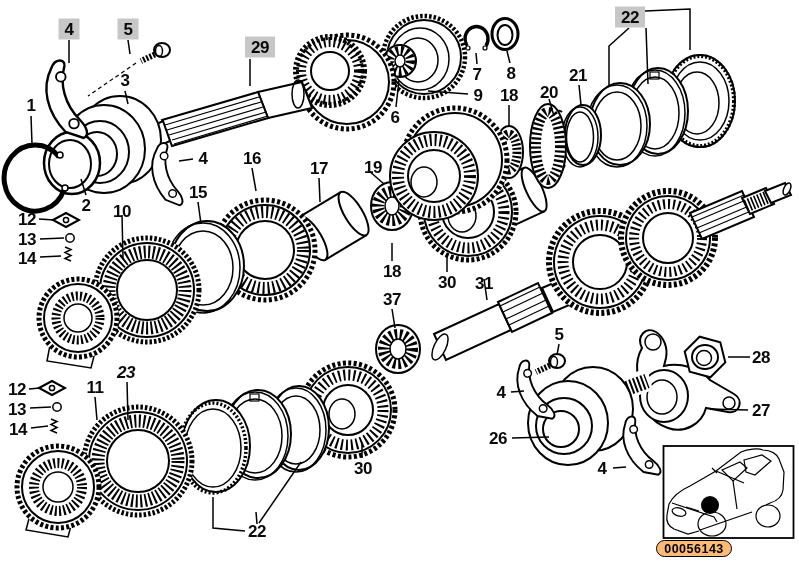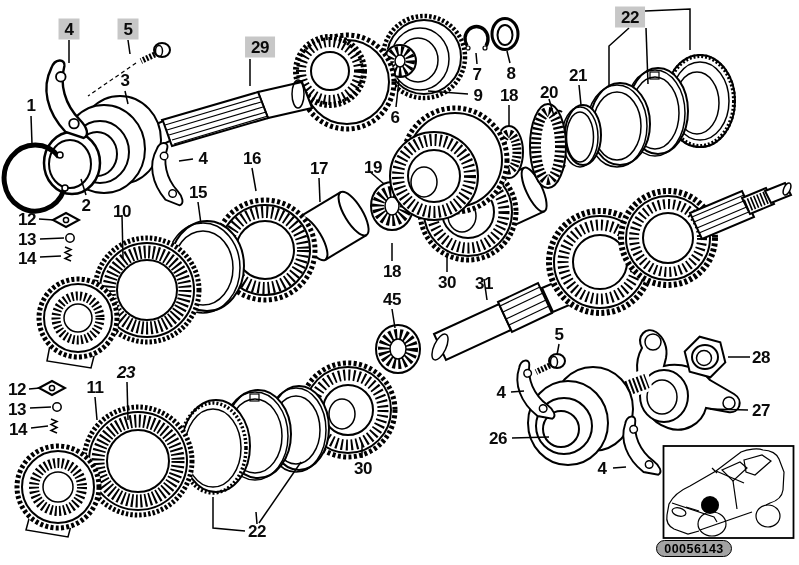--- a/index.html
+++ b/index.html
@@ -16,21 +16,21 @@
   .wn{fill:#fff;stroke:none;}
   .ld{fill:none;stroke:#000;stroke-width:1.5;}
   
   #label-layer{position:absolute;left:0;top:0;width:799px;height:565px;pointer-events:none;}
   .plabel{position:absolute;transform:translate(-50%,-50%);font-weight:700;font-size:17px;
           line-height:1;color:#0a0a0a;padding:2px 3px;pointer-events:auto;cursor:pointer;
           letter-spacing:-0.5px;}
   .plabel.hl{background:var(--hl,#c7c7c7);padding:2px 6px;}
   .badge{position:absolute;left:656px;top:540px;width:74px;height:15px;border:1.8px solid #000;
          border-radius:9px;font-weight:700;font-size:12.5px;letter-spacing:0.5px;color:#000;
-         display:flex;align-items:center;justify-content:center;background:#a3a3a3;}
+         display:flex;align-items:center;justify-content:center;background:#fdba74;}
 </style>
 </head>
 <body>
 
 <div class="stage">
 
 <svg width="799" height="565" viewBox="0 0 799 565">
   <defs>
     <g id="bracket-shape">
       <path class="wf" d="M 1,2 C -7,18 -3,38 13,55 L 28,60 C 33,58 31,51 25,45 C 12,32 8,15 12,0 C 13,-6 4,-7 1,2 Z"></path>
@@ -417,21 +417,21 @@
       <div class="plabel" style="left: 27px; top: 219px;">12</div>
       <div class="plabel" style="left: 27px; top: 239px;">13</div>
       <div class="plabel" style="left: 27px; top: 258px;">14</div>
       <div class="plabel" style="left: 122px; top: 211px;">10</div>
       <div class="plabel" style="left: 203px; top: 158px;">4</div>
       <div class="plabel" style="left: 198px; top: 192px;">15</div>
       <div class="plabel" style="left: 252px; top: 158px;">16</div>
       <div class="plabel" style="left: 319px; top: 168px;">17</div>
       <div class="plabel" style="left: 357px; top: 167px; margin-left: 16px;">19</div>
       <div class="plabel" style="left: 392px; top: 271px;">18</div>
-      <div class="plabel" style="left: 392px; top: 299px;">45</div>
+      <div class="plabel" style="left: 392px; top: 299px;">37</div>
       <div class="plabel" style="left: 447px; top: 282px;">30</div>
       <div class="plabel" style="left: 484px; top: 283px;">31</div>
       <div class="plabel" style="left: 17px; top: 389px;">12</div>
       <div class="plabel" style="left: 17px; top: 409px;">13</div>
       <div class="plabel" style="left: 18px; top: 429px;">14</div>
       <div class="plabel" style="left: 95px; top: 387px;">11</div>
       <div class="plabel" style="left: 126px; top: 372px; font-style: italic;">23</div>
       <div class="plabel" style="left: 257px; top: 531px;">22</div>
       <div class="plabel" style="left: 363px; top: 468px;">30</div>
       <div class="plabel" style="left: 559px; top: 334px;">5</div>

